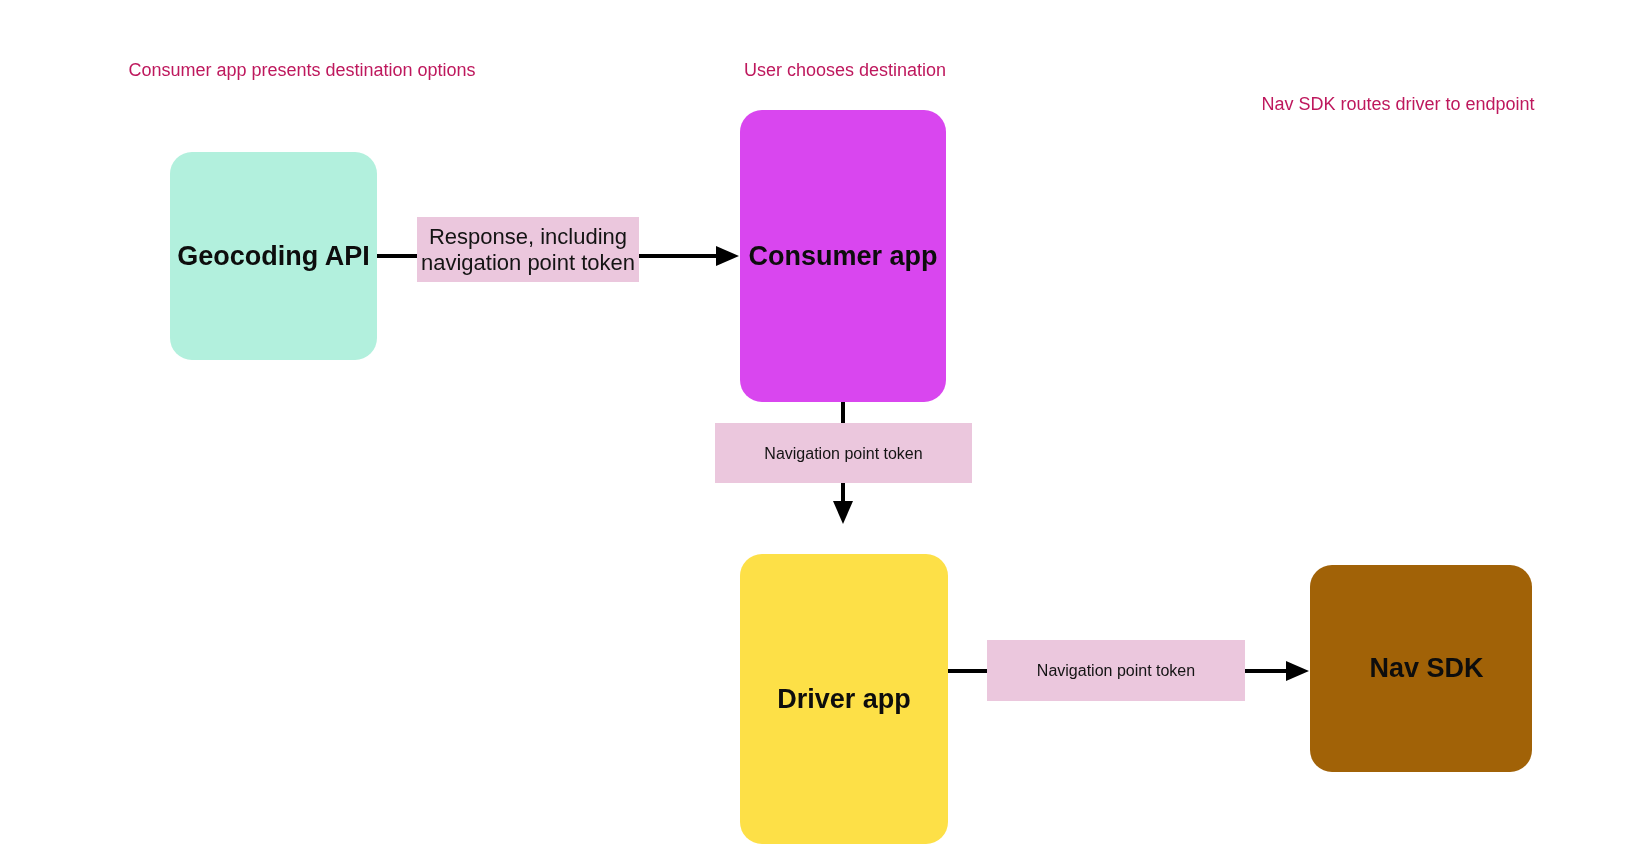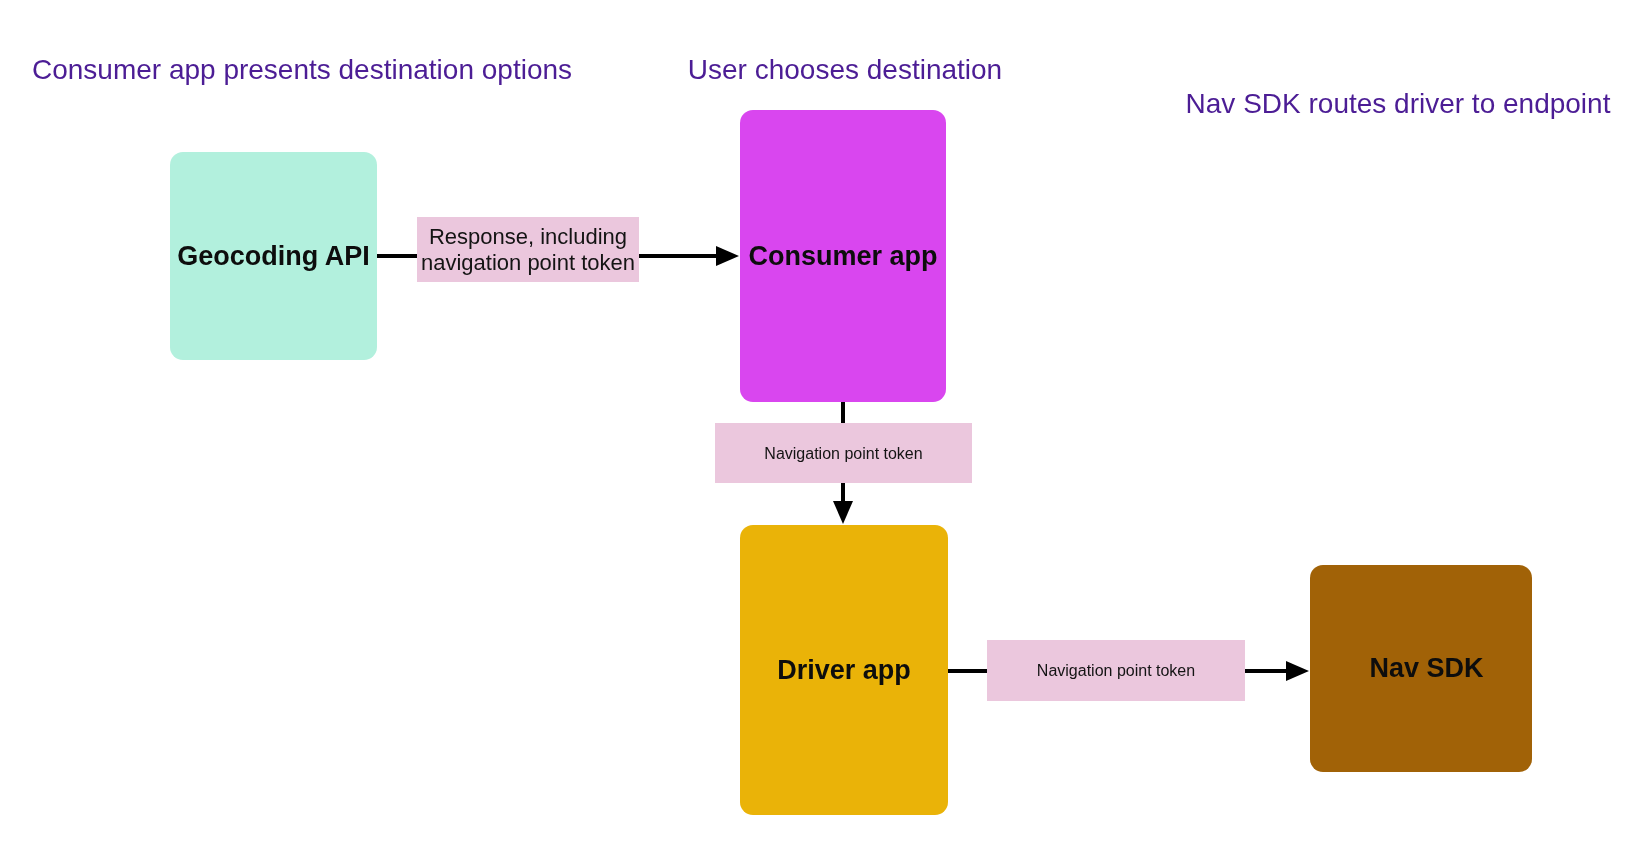--- a/index.html
+++ b/index.html
@@ -13,32 +13,32 @@
     height: 868px;
     background: #ffffff;
     font-family: "Liberation Sans", sans-serif;
     color: #111111;
     overflow: hidden;
   }
   .stage-label {
     position: absolute;
     top: 55px;
     transform: translateX(-50%);
-    font-size: 28px;
+    font-size: 18px;
     line-height: 30px;
-    color: #4c1d95;
+    color: #be185d;
     white-space: nowrap;
   }
   #stage-label-1 { left: 302px; }
   #stage-label-2 { left: 845px; text-align: right; }
   #stage-label-3 { left: 1398px; margin-top: 34px; }
 
   .node {
     position: absolute;
-    border-radius: 13px;
+    border-radius: 22px;
     display: flex;
     align-items: center;
     justify-content: center;
     font-weight: 700;
     font-size: 27px;
     color: #0d0d0d;
     text-align: right;
   }
   #node-geocoding { left: 170px;  top: 152px; width: 207px; height: 208px; }
   #node-consumer  { left: 740px;  top: 110px; width: 206px; height: 292px; }
@@ -95,21 +95,21 @@
   </svg>
 
   <div class="node" id="node-geocoding" style="background: rgb(178, 240, 221);">
     <span>Geocoding API</span>
   </div>
 
   <div class="node" id="node-consumer" style="background: #d946ef;">
     <span>Consumer app</span>
   </div>
 
-  <div class="node" id="node-driver" style="background: #eab308;">
+  <div class="node" id="node-driver" style="background: #fde047; margin-top: 29px;">
     <span>Driver app</span>
   </div>
 
   <div class="node" id="node-navsdk" style="background: #a16207; padding-left: 11px;">
     <span>Nav SDK</span>
   </div>
 
   <div class="edge-label" id="edge-label-1" style="background: rgb(235, 199, 221);">Response, including navigation point token</div>
 
   <div class="edge-label" id="edge-label-2" style="background: rgb(235, 199, 221);">Navigation point token</div>

